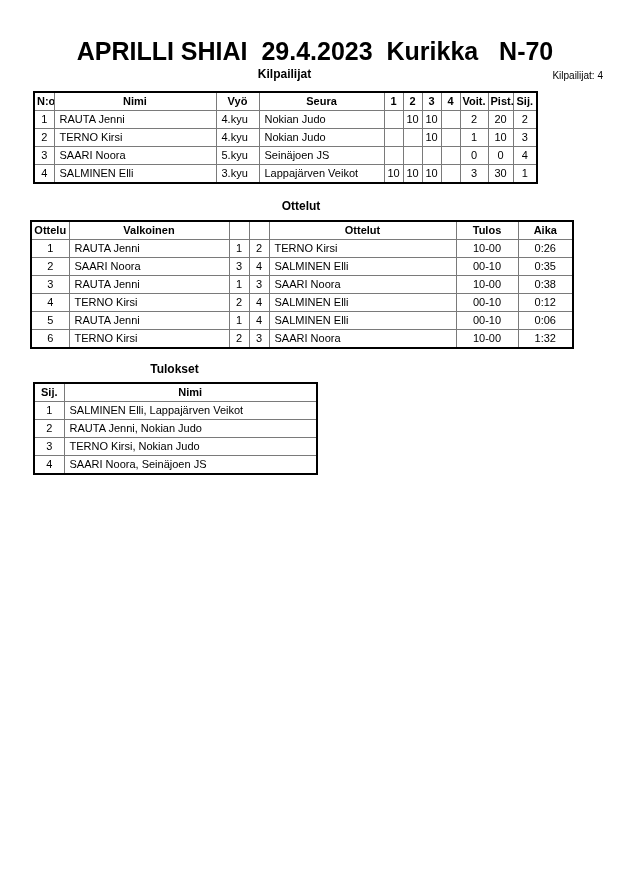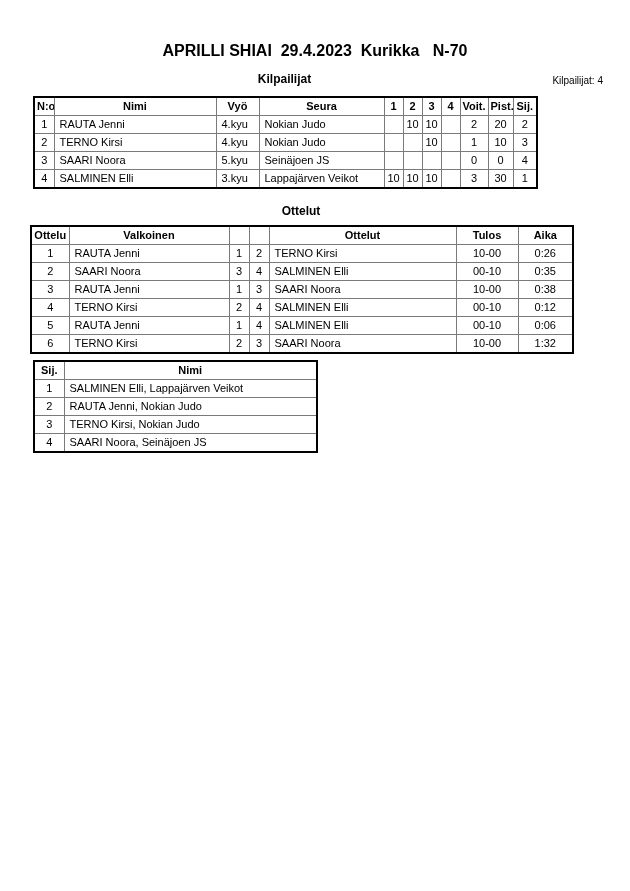--- a/index.html
+++ b/index.html
@@ -7,33 +7,33 @@
   body {
     width: 630px; height: 891px;
     font-family: "Liberation Sans", sans-serif;
     color: #000;
   }
   .page { position: relative; width: 630px; height: 891px; background: #fff; overflow: hidden; }
 
   .title {
     margin-top: 40px;
     text-align: center;
-    font-size: 16px;
+    font-size: 25px;
     font-weight: bold;
     white-space: pre;
     line-height: 22px;
   }
 
   .sec-label {
     font-size: 12px;
     font-weight: bold;
     text-align: center;
     line-height: 14px;
   }
-  .sec1-row { position: relative; margin-top: 10px; height: 16px; }
+  .sec1-row { position: relative; margin-top: 5px; height: 16px; }
   .sec1-row .sec-label { width: 503px; margin-left: 33px; }
   .count {
     position: absolute;
     right: 27px; top: 3px;
     font-size: 10px;
     font-weight: normal;
   }
 
   table {
     border-collapse: collapse;
@@ -230,20 +230,21 @@
           <td class="al">TERNO Kirsi</td>
           <td class="ac">2</td>
           <td class="ac">3</td>
           <td class="al">SAARI Noora</td>
           <td class="ac">10-00</td>
           <td class="ac">1:32</td>
         </tr>
       </tbody>
   </table>
 
+  <div class="sec-label tulokset-label">Tulokset</div>
 
   <table id="tulokset-table">
     <colgroup>
       <col style="width:30px">
         <col style="width:253px">
     </colgroup>
     <thead>
         <tr>
           <th>Sij.</th>
           <th>Nimi</th>

